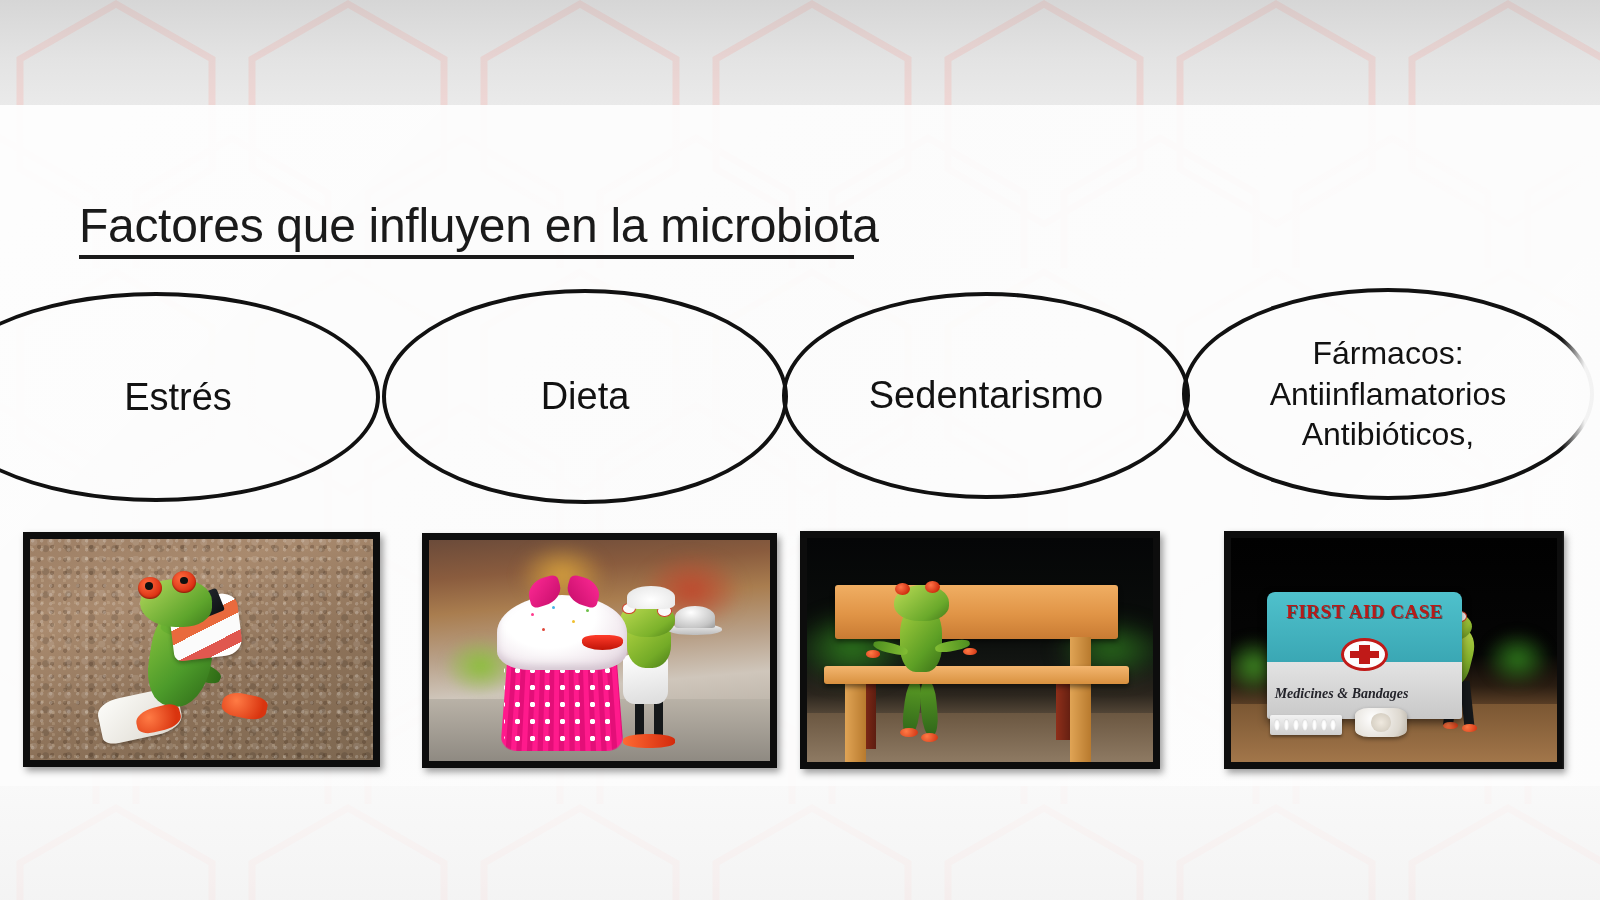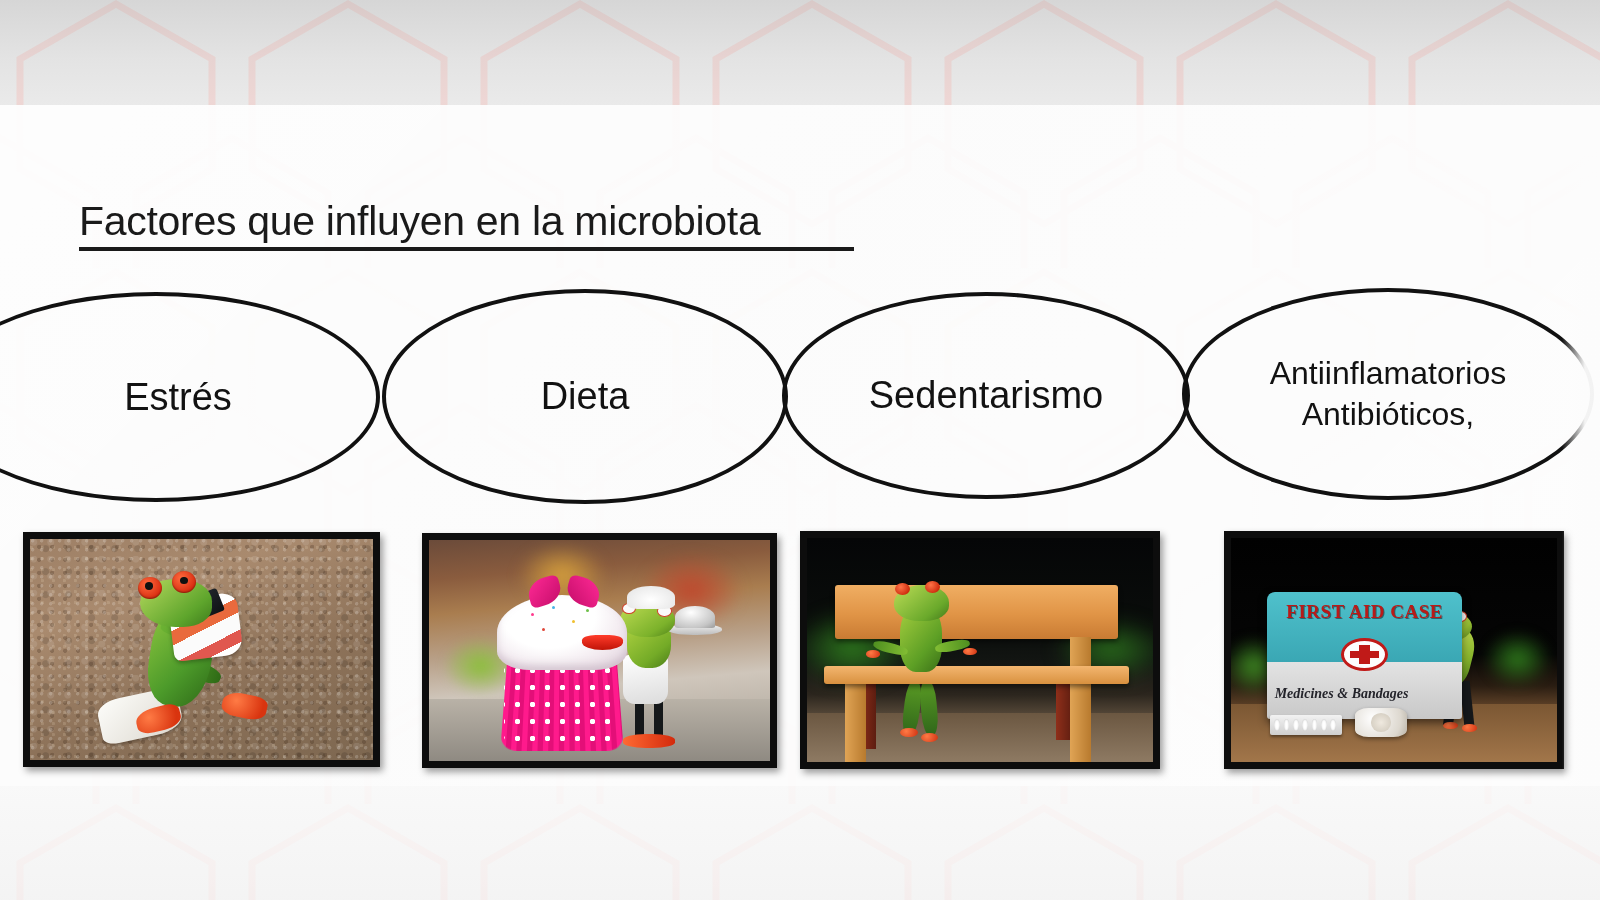--- a/index.html
+++ b/index.html
@@ -39,21 +39,21 @@
   #card::after{
     content:"";
     position:absolute; left:0; top:0; right:0; bottom:0;
     background:linear-gradient(135deg, rgba(255,255,255,0.55) 0%, rgba(255,255,255,0.15) 45%, rgba(255,255,255,0.55) 100%);
     pointer-events:none;
   }
 
   
   #title {
     position:absolute; left:79px; top:198px;
-    font-size:41px; line-height:1.15; color:#1a1a1a;
+    font-size:48px; line-height:1.15; color:#1a1a1a;
     letter-spacing:-0.3px;
     white-space:nowrap;
     z-index:6;
   }
   #title .t-underline {
     display:block;
     margin-top:2px;
     width:775px; height:4px; background:#1a1a1a;
   }
 
@@ -336,20 +336,21 @@
     <div class="ellipse" id="ell-2">
       <div class="lbl">Sedentarismo</div>
     </div>
 
     <div class="ellipse" id="ell-1">
       <div class="lbl">Dieta</div>
     </div>
 
     <div class="ellipse" id="ell-3">
       <div class="lbl multi">
+        <div>Fármacos:</div>
         <div>Antiinflamatorios</div>
         <div>Antibióticos,</div>
       </div>
     </div>
   </div>
 
   <div id="photo-row">
 
     <div class="photo" id="ph-0">
       <div class="scene s1">

